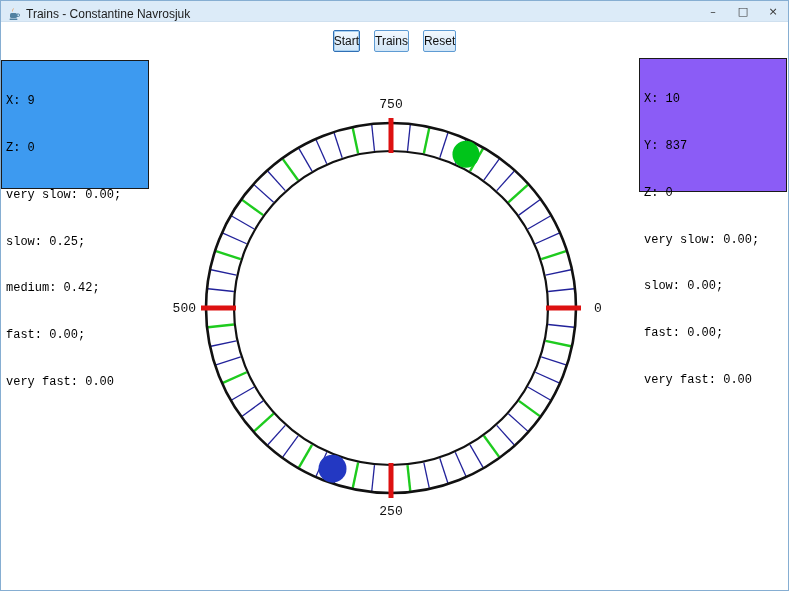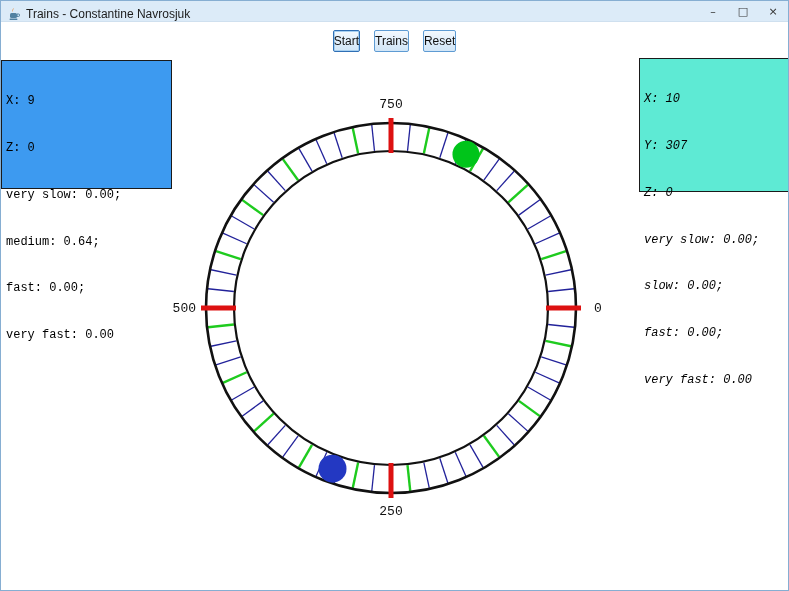--- a/index.html
+++ b/index.html
@@ -23,21 +23,21 @@
     position:absolute; top:29px; left:0; width:100%;
     display:flex; justify-content:center; gap:14px;
   }
   button.jbtn {
     font-family:"Liberation Sans", sans-serif; font-size:12px; color:#111;
     padding:3px 0; border:1px solid #5e9bd3; border-radius:2px;
     background:linear-gradient(#f4f9fe, #e0eefb 50%, #d2e6f7);
   }
   button.jbtn.focused { border-color:#2f6fb5; box-shadow:inset 0 0 0 1px #a8d0f0; }
   .stats {
-    position:absolute; width:171px; border:1px solid #1a1a1a;
+    position:absolute; width:148px; border:1px solid #1a1a1a;
     font-family:"Liberation Mono", monospace; font-size:12px; line-height:15.6px;
     padding:2px 4px; color:#000; white-space:pre;
   }
   #blue-panel  { left:0px;   top:59px; height:129px; }
   #green-panel { left:638px; top:57px; height:134px; }
   #track-svg { position:absolute; left:0; top:0; }
 </style>
 </head>
 <body>
 
@@ -63,28 +63,29 @@
   <div class="toolbar">
     <button class="jbtn focused">Start</button>
     <button class="jbtn">Trains</button>
     <button class="jbtn">Reset</button>
   </div>
 
   <div class="stats" id="blue-panel" style="background: rgb(61, 154, 240);">
     <div>X: 9</div>
     <div>Z: 0</div>
     <div>very slow: 0.00;</div>
-    <div>medium: 0.64;</div>
+    <div>slow: 0.25;</div>
+    <div>medium: 0.42;</div>
     <div>fast: 0.00;</div>
     <div>very fast: 0.00</div>
   </div>
 
-  <div class="stats" id="green-panel" style="background: #5eead4; font-style: italic;">
+  <div class="stats" id="green-panel" style="background: #8b5cf6;">
     <div>X: 10</div>
-    <div>Y: 307</div>
+    <div>Y: 837</div>
     <div>Z: 0</div>
     <div>very slow: 0.00;</div>
     <div>slow: 0.00;</div>
     <div>fast: 0.00;</div>
     <div>very fast: 0.00</div>
   </div>
 
   <svg id="track-svg" width="789" height="591" viewBox="0 0 789 591">
       <line x1="547.1344594681872" y1="323.51549719628923" x2="572.9920287477623" y2="326.2332372412482" stroke="#22229a" stroke-width="1.3"></line>
       <line x1="544.5473209159413" y1="339.850047149206" x2="569.9791585350202" y2="345.2557511104677" stroke="#1ecb1e" stroke-width="2.4"></line>

